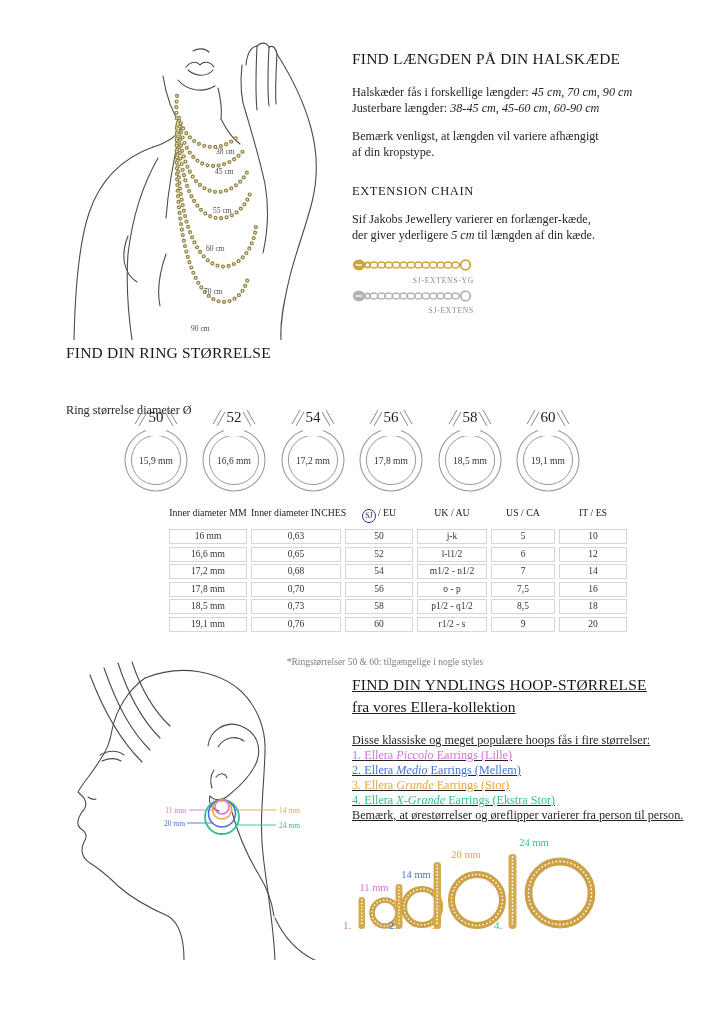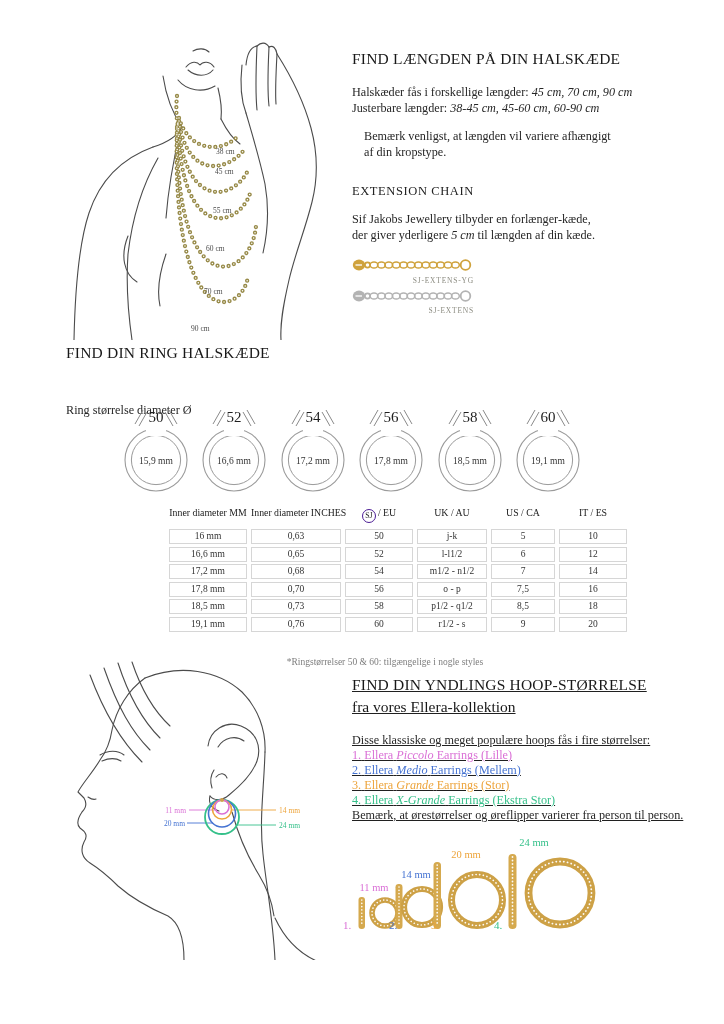--- a/index.html
+++ b/index.html
@@ -99,29 +99,29 @@
     <div>
       <span>Halskæder fås i forskellige længder:</span>
       <span class="it">45 cm, 70 cm, 90 cm</span>
     </div>
     <div>
       <span>Justerbare længder:</span>
       <span class="it">38-45 cm, 45-60 cm, 60-90 cm</span>
     </div>
   </div>
 
-  <div class="abs body-txt" style="left:364px;top:128px;font-family:Liberation Serif, serif;">
+  <div class="abs body-txt" style="left:352px;top:128px;font-family:Liberation Serif, serif;">
     <div>Bemærk venligst, at længden vil variere afhængigt</div>
     <div>af din kropstype.</div>
   </div>
 
   <div class="abs sub-h" style="left:352px;top:184px;">EXTENSION CHAIN</div>
 
   <div class="abs body-txt" style="left:352px;top:211px;">
-    <div>Sif Jakobs Jewellery tilbyder en forlænger-kæde,</div>
+    <div>Sif Jakobs Jewellery varierer en forlænger-kæde,</div>
     <div>
       <span>der giver yderligere</span>
       <span class="it">5 cm</span>
       <span>til længden af din kæde.</span>
     </div>
   </div>
 
   <svg class="abs" style="left:350px;top:256px;" width="124" height="18" viewBox="0 0 124 18">
     <ellipse cx="9" cy="9" rx="6.2" ry="5.4" fill="#cfa23c"></ellipse>
     <line x1="5.5" y1="9" x2="12" y2="9" stroke="#fff" stroke-width="1.3"></line>
@@ -159,21 +159,21 @@
         <ellipse cx="75.8" cy="9" rx="3.9" ry="3.1"></ellipse>
       <ellipse cx="83.2" cy="9" rx="3.9" ry="3.1"></ellipse>
         <ellipse cx="90.6" cy="9" rx="3.9" ry="3.1"></ellipse>
       <ellipse cx="98" cy="9" rx="3.9" ry="3.1"></ellipse>
         <ellipse cx="105.4" cy="9" rx="3.9" ry="3.1"></ellipse>
     </g>
     <circle cx="115.5" cy="9" r="4.8" fill="none" stroke="#b3b3b3" stroke-width="1.8"></circle>
   </svg>
   <div class="abs sku" style="left:350px;top:306px;">SJ-EXTENS</div>
 
-  <div class="abs h1" style="left:66px;top:344px;">FIND DIN RING HALSKÆDE</div>
+  <div class="abs h1" style="left:66px;top:344px;">FIND DIN RING STØRRELSE</div>
   <div class="abs body-txt" style="left:66px;top:375px;margin-top:27px;">Ring størrelse diameter Ø</div>
 
   <div class="abs ring-row" style="left:118px;top:400px;">
 
     <svg class="ringsvg" width="76" height="94" viewBox="0 0 76 94">
       <circle cx="38" cy="60" r="31" fill="none" stroke="#9a9a9a" stroke-width="1.1"></circle>
       <circle cx="38" cy="60" r="24.6" fill="none" stroke="#9a9a9a" stroke-width="1"></circle>
       <rect x="28" y="25" width="20" height="11" fill="#fff"></rect>
       <path d="M25,10 L17,24 M29,12 L21,26 M51,10 L59,24 M47,12 L55,26" stroke="#8a8a8a" stroke-width="1" fill="none"></path>
       <text x="38" y="22" text-anchor="middle" font-size="15" fill="#1f1f1f">50</text>

